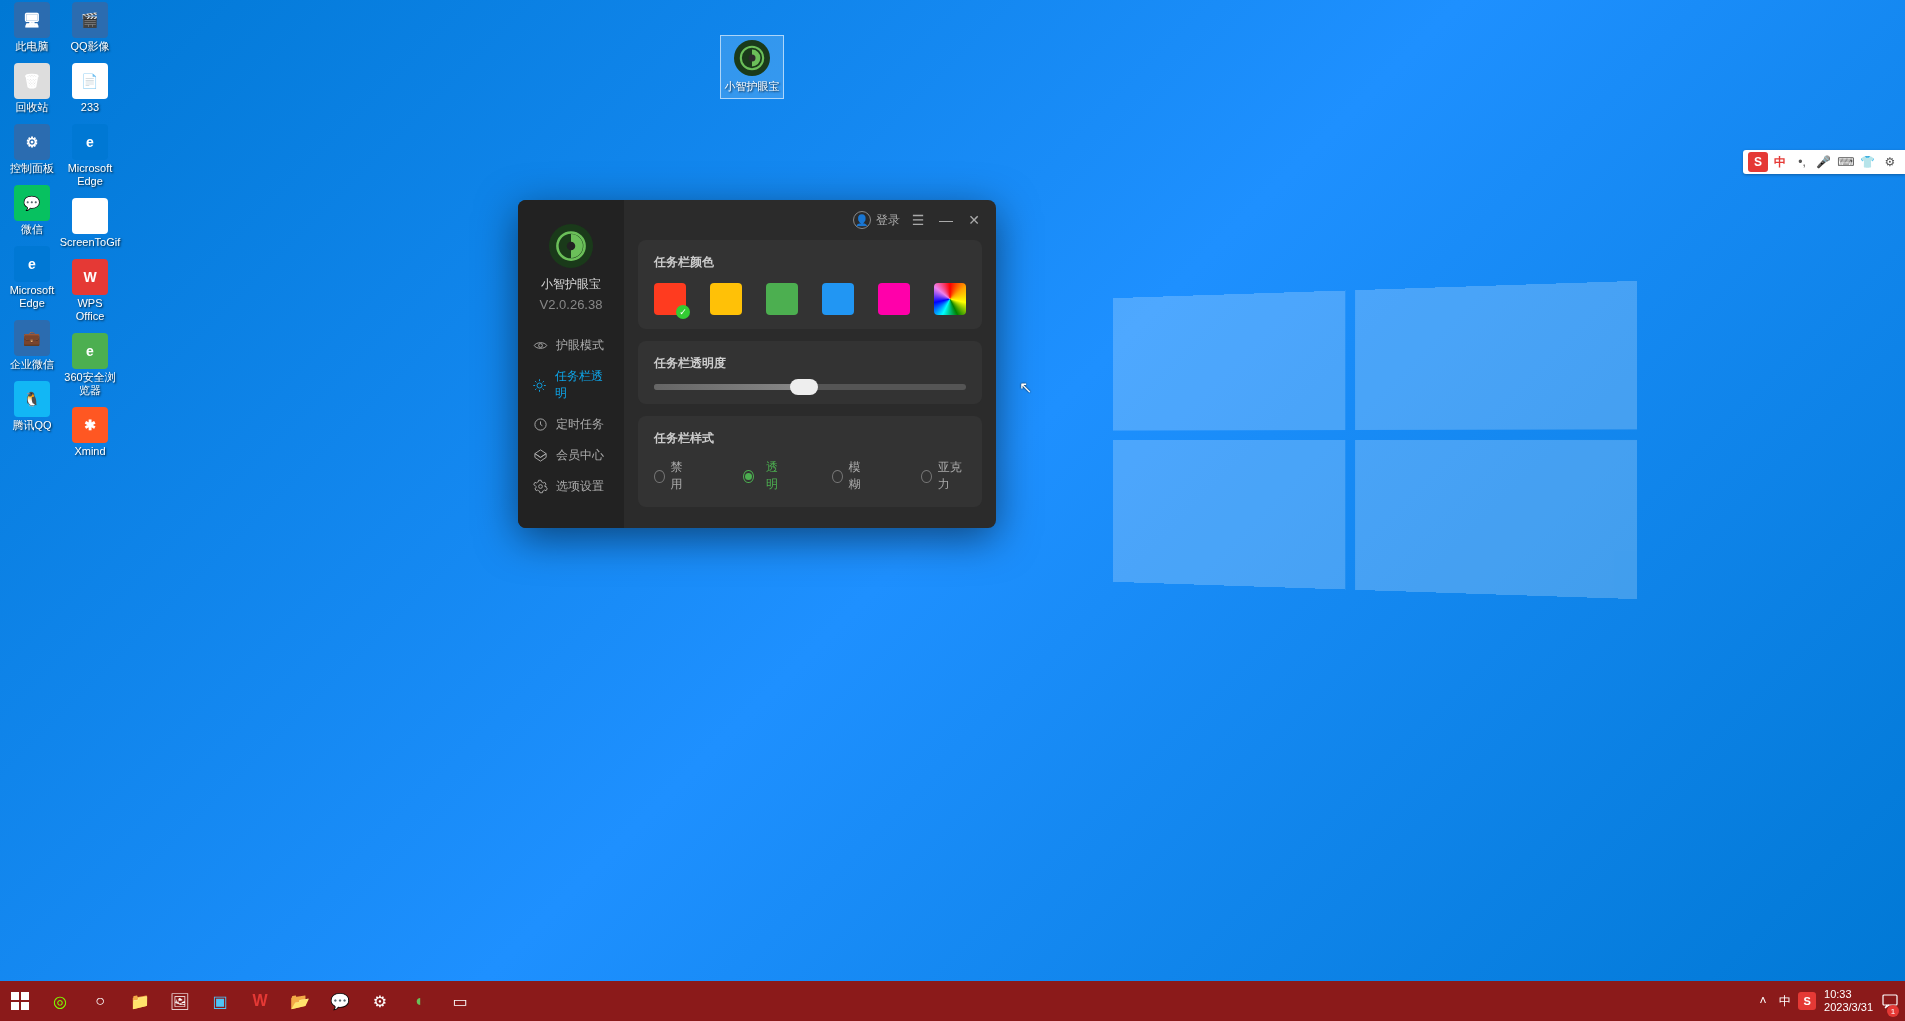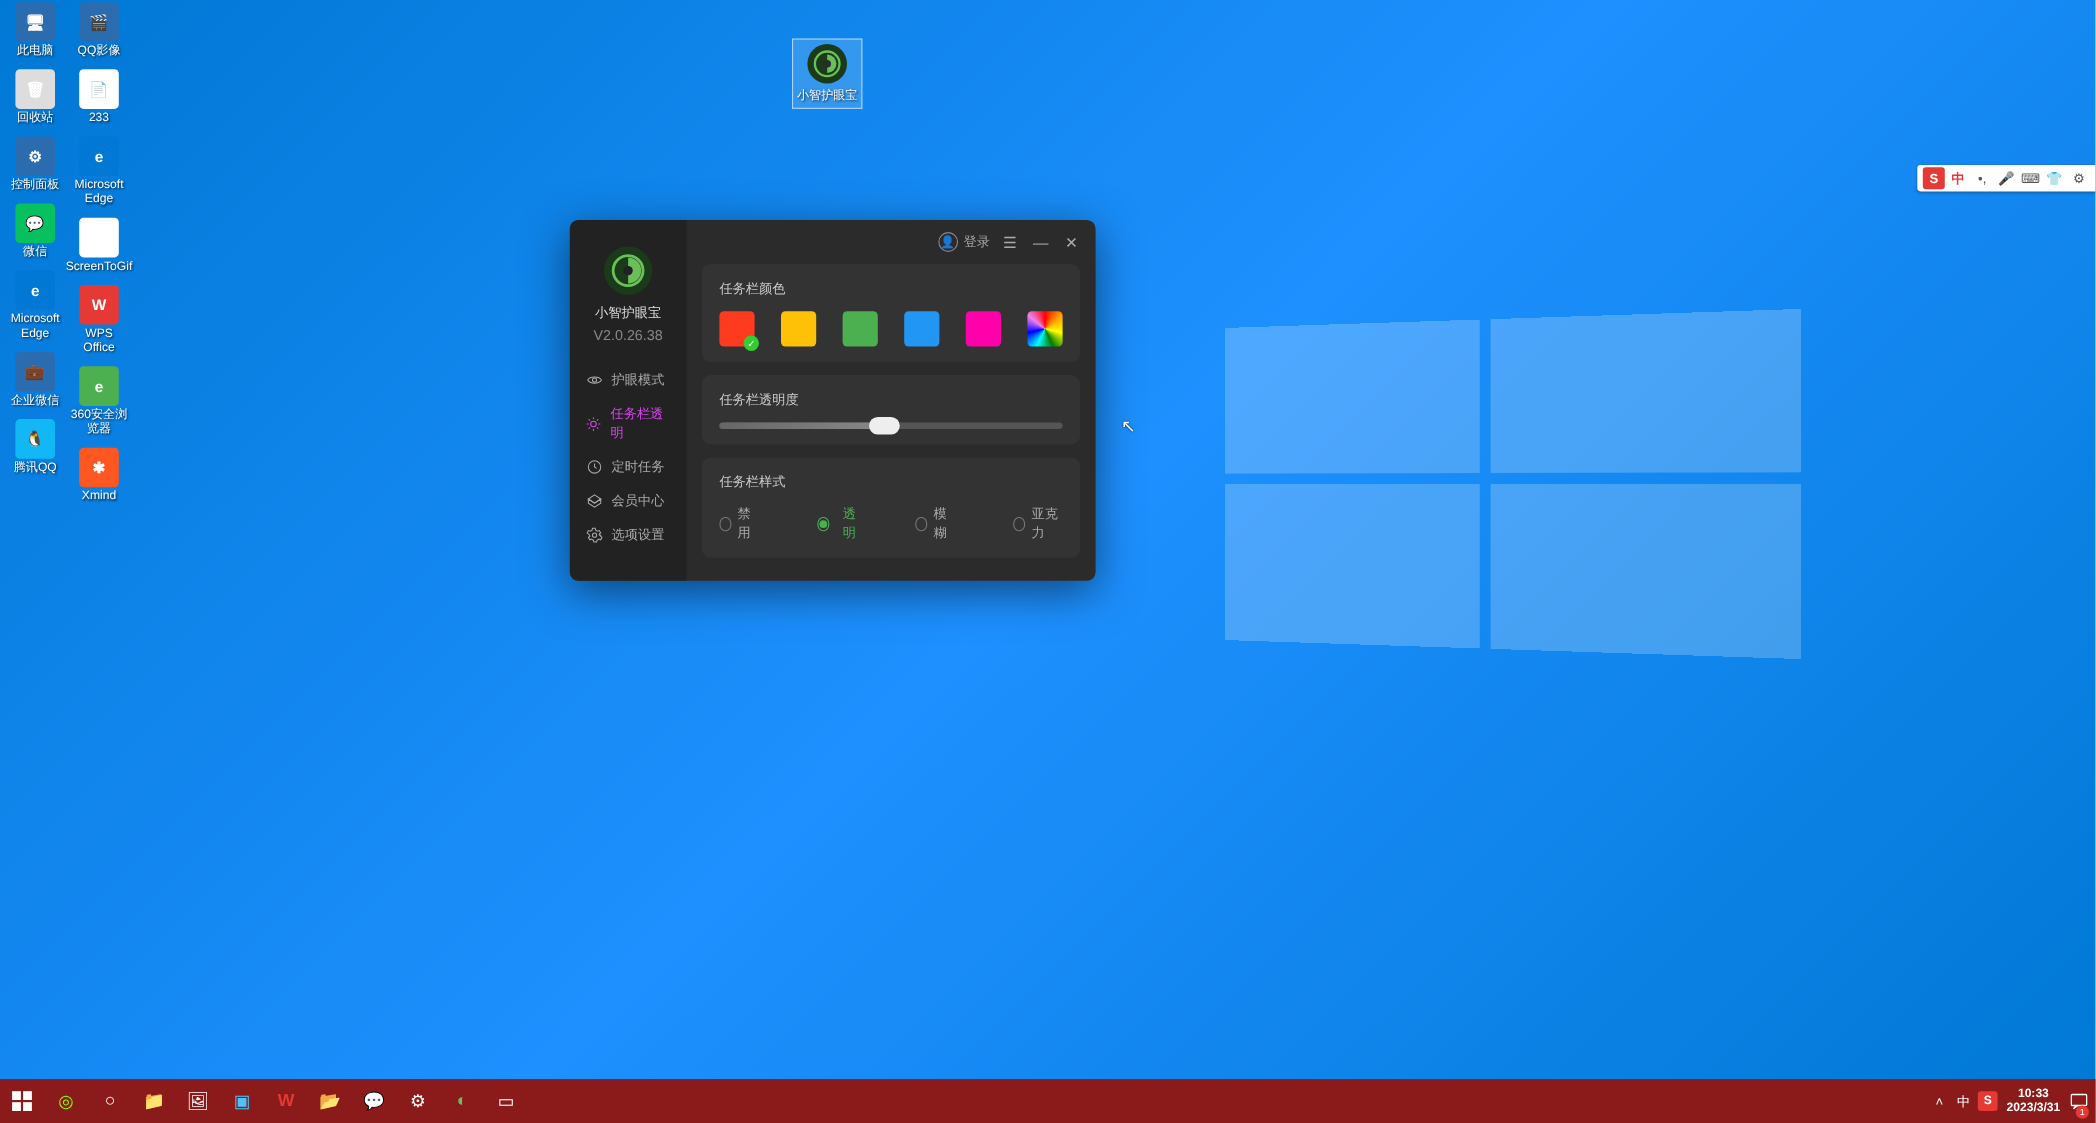--- a/index.html
+++ b/index.html
@@ -35,33 +35,33 @@
 
 
 .app-window { position:absolute; left:518px; top:200px; width:478px; height:328px; background:#2b2b2b; border-radius:8px; box-shadow:0 10px 40px rgba(0,0,0,0.5); display:flex; color:#ccc; overflow:hidden; }
 .app-sidebar { width:118px; background:#222; display:flex; flex-direction:column; align-items:center; padding-top:24px; }
 .app-logo { width:44px; height:44px; border-radius:50%; background:#1a3a1a; display:flex; align-items:center; justify-content:center; margin-bottom:8px; }
 .app-logo svg { width:34px; height:34px; }
 .app-name { font-size:12px; color:#ddd; }
 .app-ver { font-size:13px; color:#888; margin-top:4px; margin-bottom:18px; }
 .nav-items { width:100%; }
 .nav-item { display:flex; align-items:center; padding:7px 14px; font-size:12px; color:#aaa; cursor:pointer; }
-.nav-item.active { color:#d946ef; }
+.nav-item.active { color:#0ea5e9; }
 .nav-item .nic { width:16px; height:16px; margin-right:8px; display:flex; align-items:center; justify-content:center; }
 .nav-item .nic svg { width:15px; height:15px; stroke:currentColor; fill:none; stroke-width:1.5; }
 
 .app-main { flex:1; display:flex; flex-direction:column; }
 .app-header { height:40px; display:flex; align-items:center; justify-content:flex-end; padding:0 12px; }
 .hdr-btn { color:#aaa; font-size:12px; display:flex; align-items:center; margin-left:12px; cursor:pointer; }
 .hdr-btn .hic { width:18px; height:18px; border-radius:50%; border:1px solid #888; display:flex; align-items:center; justify-content:center; margin-right:5px; font-size:11px; }
 .win-ctrl { width:20px; height:20px; display:flex; align-items:center; justify-content:center; color:#aaa; cursor:pointer; margin-left:8px; font-size:14px; }
 
 .app-body { flex:1; padding:0 14px 14px 14px; display:flex; flex-direction:column; gap:12px; overflow:auto; }
 .card { background:#333; border-radius:8px; padding:14px 16px; }
-.card-title { font-size:12px; color:#ccc; margin-bottom:12px; }
+.card-title { font-size:12px; color:#ccc; margin-bottom:12px;font-weight:bold; }
 .color-row { display:flex; gap:24px; }
 .swatch { width:32px; height:32px; border-radius:4px; cursor:pointer; position:relative; }
 .swatch .chk { position:absolute; right:-4px; bottom:-4px; width:14px; height:14px; background:#3c3; border-radius:50%; display:flex; align-items:center; justify-content:center; color:#fff; font-size:9px; }
 .swatch.rainbow { background: conic-gradient(red, orange, yellow, green, cyan, blue, violet, red); }
 
 .slider-wrap { margin-top:4px; }
 .slider { position:relative; height:6px; background:#555; border-radius:3px; }
 .slider .fill { position:absolute; left:0; top:0; bottom:0; background:linear-gradient(90deg,#666,#888); border-radius:3px; }
 .slider .thumb { position:absolute; top:-5px; width:28px; height:16px; background:#eee; border-radius:8px; transform:translateX(-50%); cursor:pointer; }
 
@@ -76,21 +76,21 @@
 .cursor { position:absolute; left:1019px; top:378px; font-size:16px; color:#fff; text-shadow:0 0 2px #000; pointer-events:none; }
 
 
 .taskbar { position:absolute; left:0; right:0; bottom:0; height:40px; background:#8b1a1a; display:flex; align-items:center; color:#fff; }
 .tb-left { display:flex; align-items:center; height:100%; }
 .tb-btn { width:40px; height:40px; display:flex; align-items:center; justify-content:center; cursor:pointer; }
 .tb-btn svg { width:20px; height:20px; }
 .tb-spacer { flex:1; }
 .tb-right { display:flex; align-items:center; height:100%; padding-right:4px; }
 .tray-ico { width:22px; height:40px; display:flex; align-items:center; justify-content:center; font-size:12px; cursor:pointer; }
-.tray-txt { font-size:11px; padding:0 6px; text-align:center; line-height:13px; cursor:pointer;font-weight:bold; }
+.tray-txt { font-size:11px; padding:0 6px; text-align:left; line-height:13px; cursor:pointer; }
 .tray-s { width:18px; height:18px; background:#e53935; border-radius:3px; display:flex; align-items:center; justify-content:center; font-size:11px; font-weight:bold; }
 .notif { position:relative; }
 .notif .badge { position:absolute; right:2px; bottom:4px; width:12px; height:12px; background:#e53935; border-radius:50%; font-size:8px; display:flex; align-items:center; justify-content:center; }
 </style>
 </head>
 <body>
 
 <div class="win-logo">
   <div class="pane p1"></div>
     <div class="pane p2"></div>

